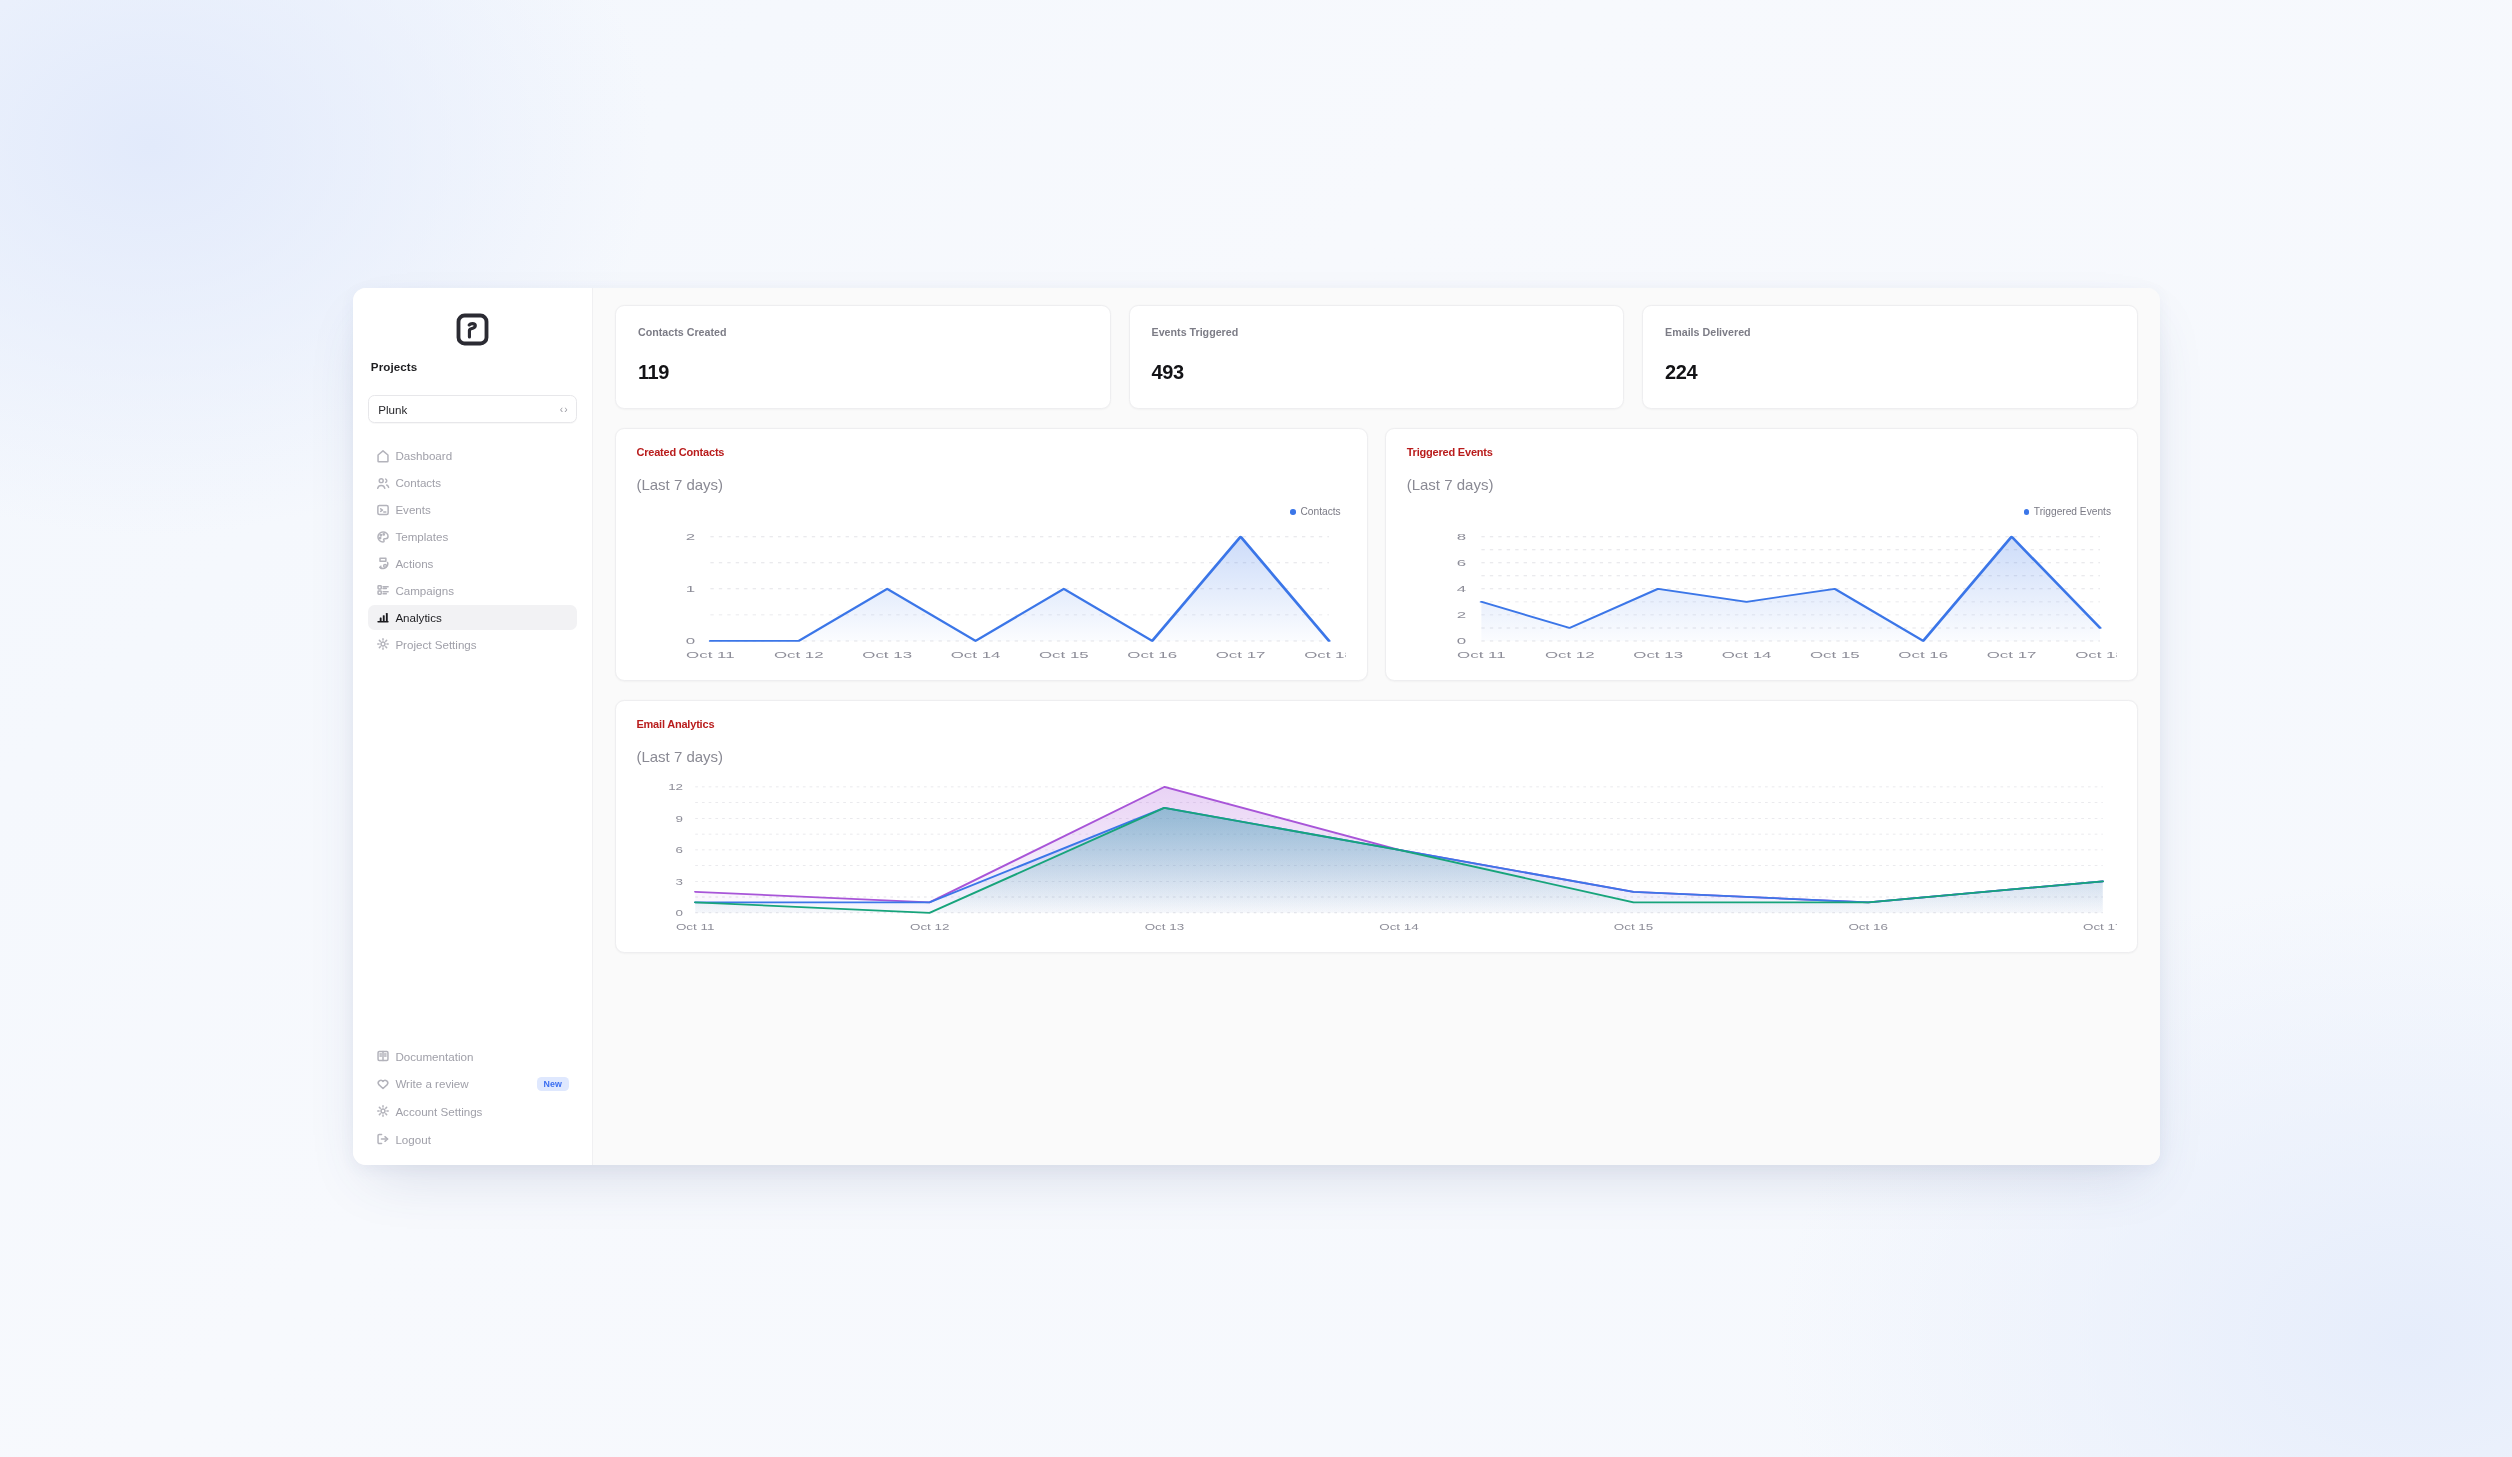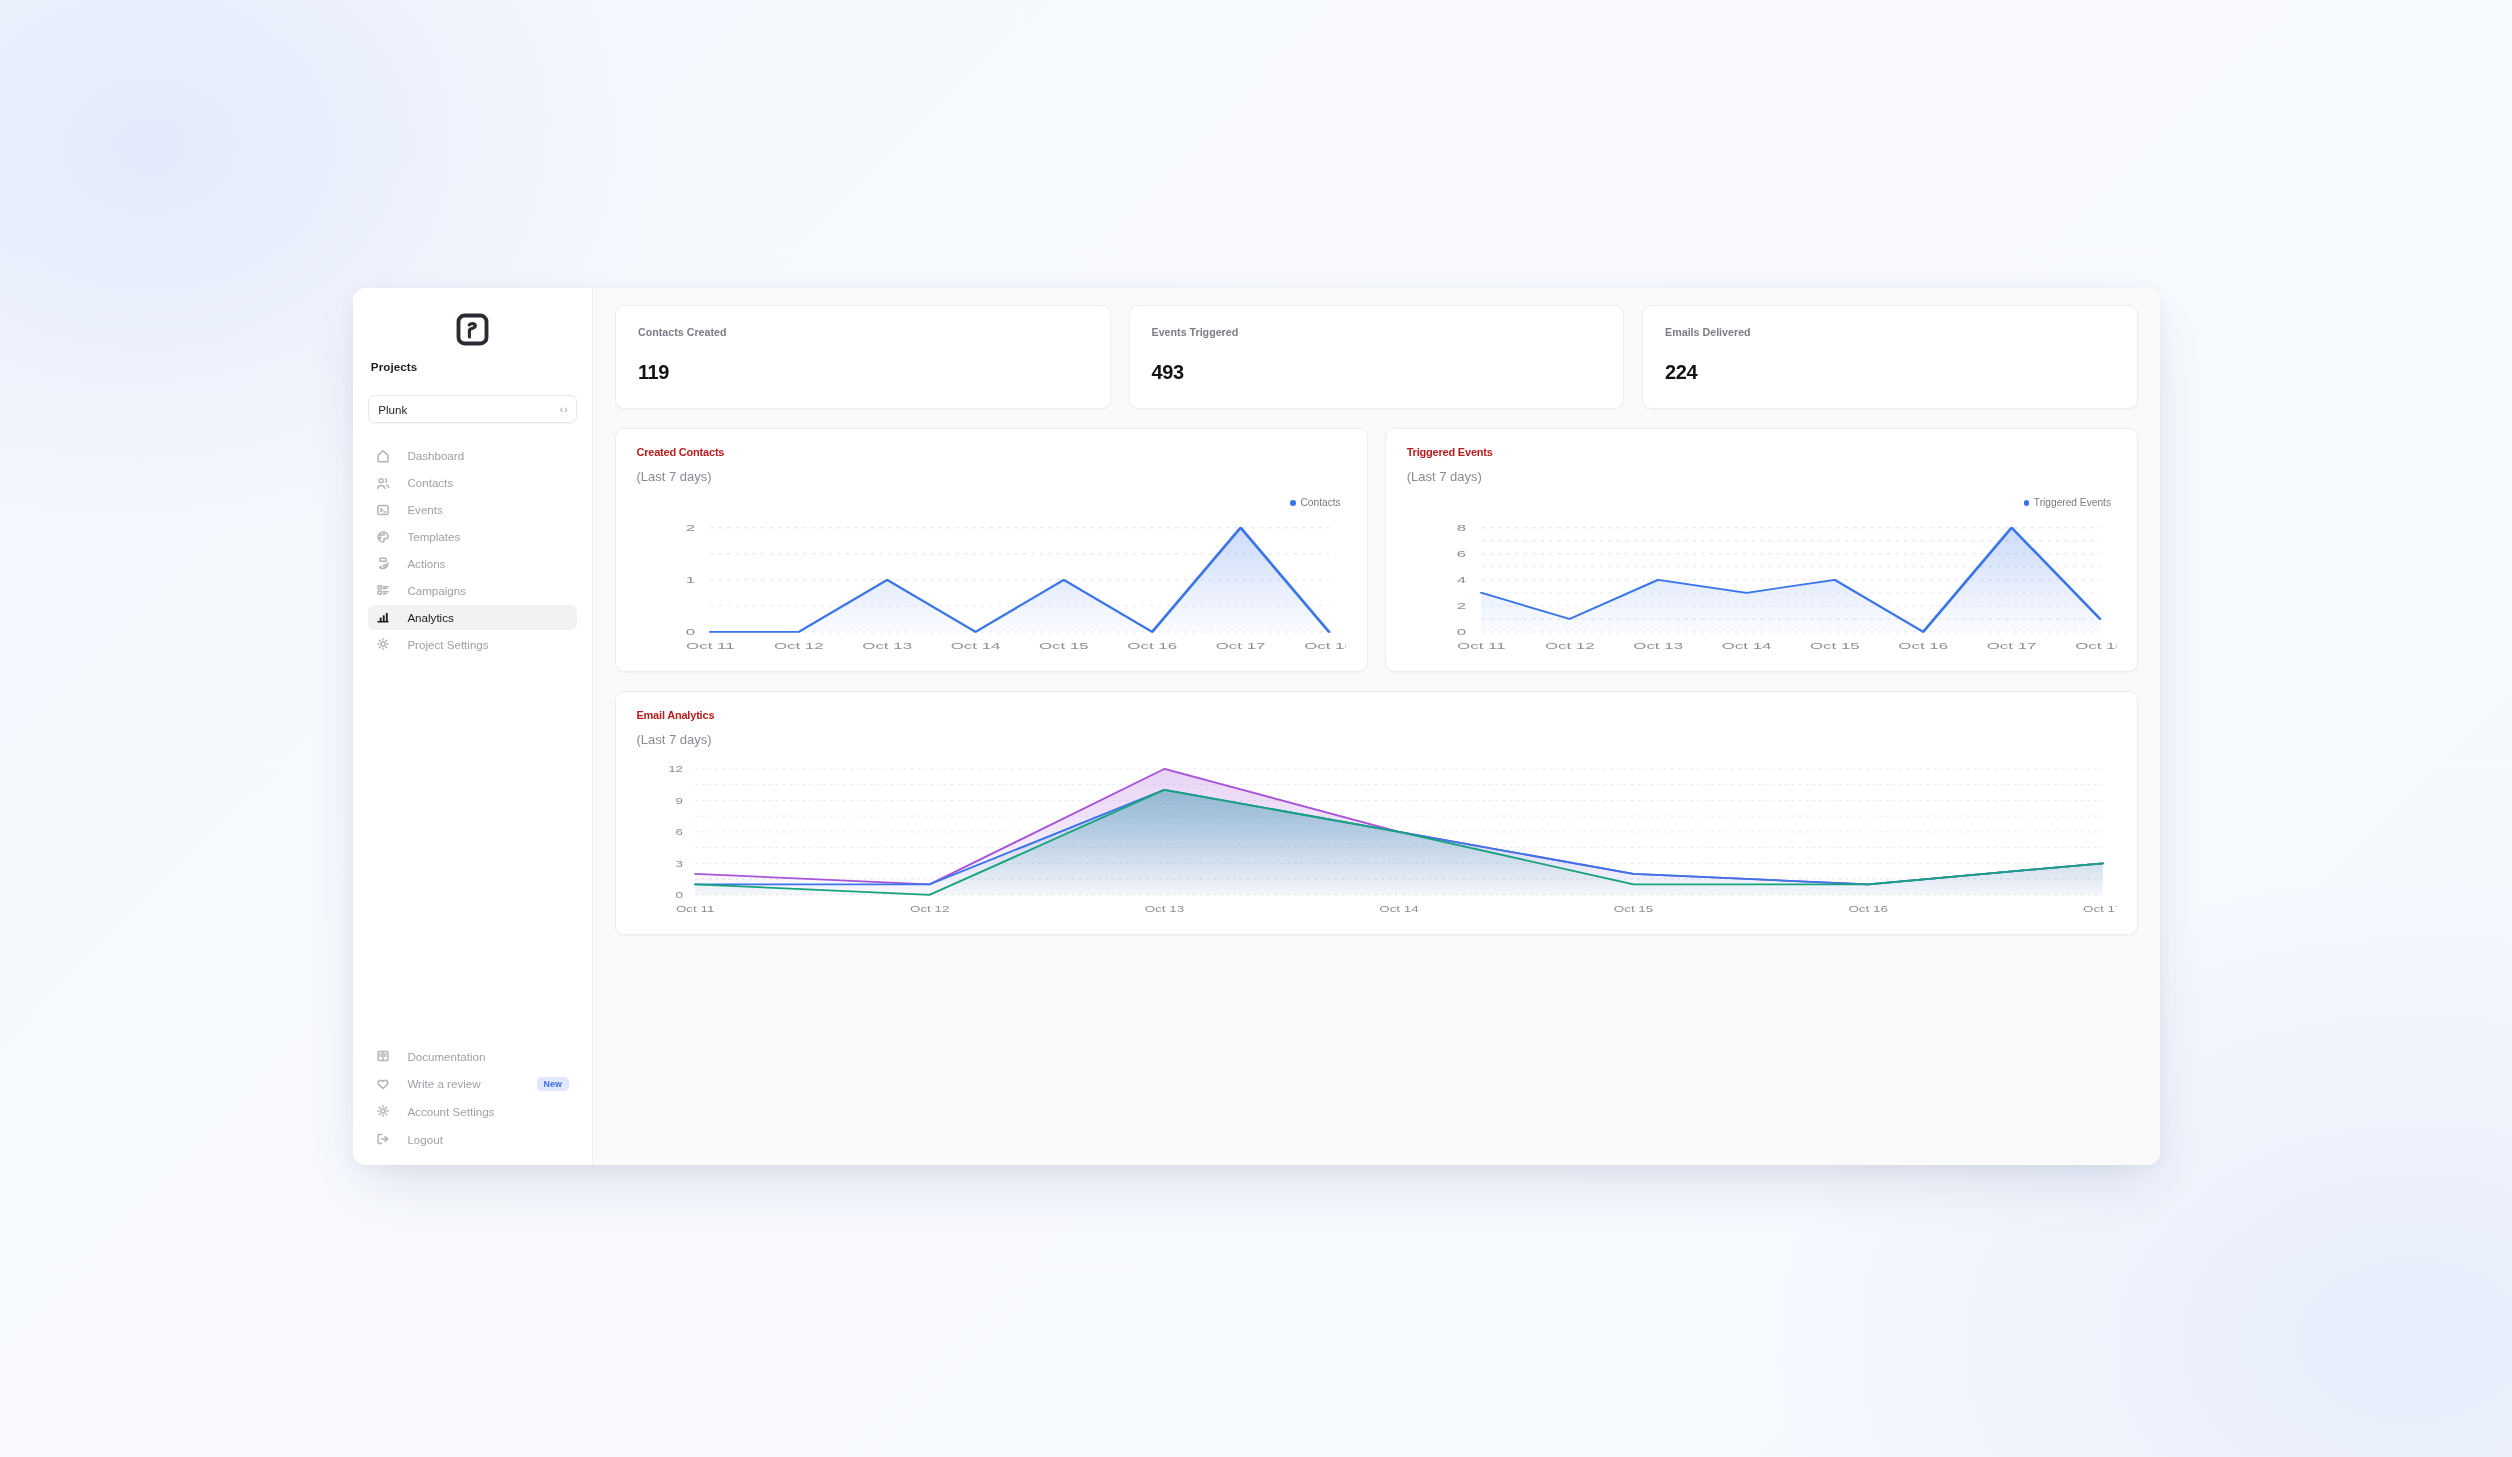--- a/index.html
+++ b/index.html
@@ -56,21 +56,21 @@
     padding: 0 9.3px;
     font-size: 11.6px; color: #27272b;
     box-shadow: 0 0.9px 0.9px rgba(16,24,40,.03);
     cursor: pointer;
     margin-top: 22px;
   }
   .project-select .chev { color: #9a9aa2; font-size: 10.2px; letter-spacing:-0.9px; }
 
   nav.main-nav { margin-top: 20.4px; padding: 0 15px; display:flex; flex-direction:column; gap: 1.9px; }
   .nav-item {
-    display: flex; align-items: center; gap: 17px;
+    display: flex; align-items: center; gap: 5px;
     height: 25px; padding: 0 8.4px;
     border-radius: 6.5px;
     font-size: 11.6px; color: #a0a0a9;
     cursor: pointer;
     user-select: none;
   }
   .nav-item .ico { width: 14px; height: 14px; display:flex; align-items:center; justify-content:center; flex: 0 0 14px; }
   .nav-item .ico svg { width: 14px; height: 14px; stroke: #b3b3bb; fill: none; stroke-width: 1.6; stroke-linecap: round; stroke-linejoin: round; }
   .nav-item.active { background: #f2f2f4; color: #1c1c20; font-weight: 500; }
   .nav-item.active .ico svg { stroke: #1c1c20; }
@@ -112,21 +112,21 @@
   .chart-card {
     background: #fff;
     border: 0.9px solid #eeeef0;
     border-radius: 9.3px;
     padding: 17.6px 20.4px 15px 20.4px;
     box-shadow: 0 0.9px 1.9px rgba(16,24,40,.035);
   }
   .chart-card.half { flex: 1 1 0; min-width: 0; }
   .chart-card.full { margin-top: 18.6px; }
   .chart-title { font-size: 11px; font-weight: 700; color: #b91c1c; letter-spacing: -0.2px; }
-  .chart-sub { font-size: 13px; color: #8a8a94; margin-top: 11px; }
+  .chart-sub { font-size: 15px; color: #8a8a94; margin-top: 18px; }
 
   .legend { display: flex; justify-content: flex-end; gap: 13px; margin-top: 13px; padding-right: 5.6px; }
   .legend-item { display: flex; align-items: center; gap: 4.6px; font-size: 10.2px; color: #7a7a85; }
   .legend-dot { width: 5.6px; height: 5.6px; border-radius: 50%; display: block; }
 
   .plot { width: 100%; display: block; }
   .plot text { font-family: "Liberation Sans", sans-serif; fill: #8e8e99; }
   .ax-y { font-size: 10px; text-anchor: end; }
   .ax-x { font-size: 10px; text-anchor: middle; }
   .gridline { stroke: #e3e3e8; stroke-width: 1; stroke-dasharray: 2 3; }

